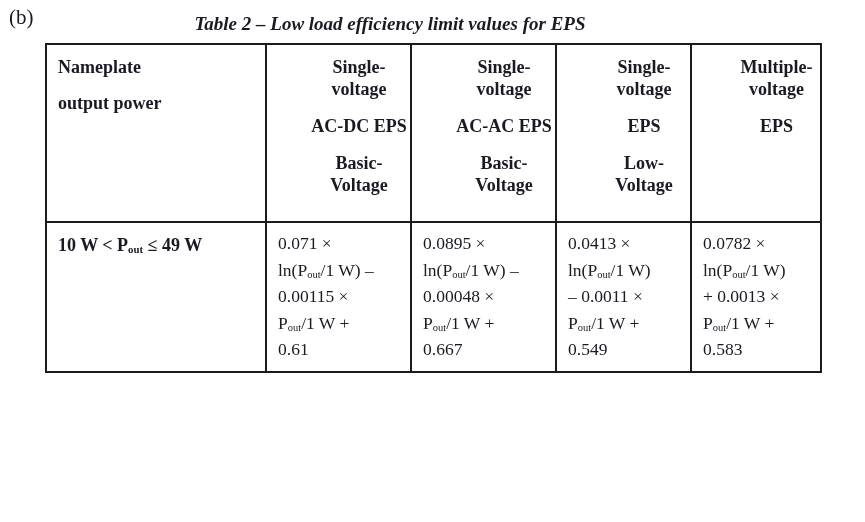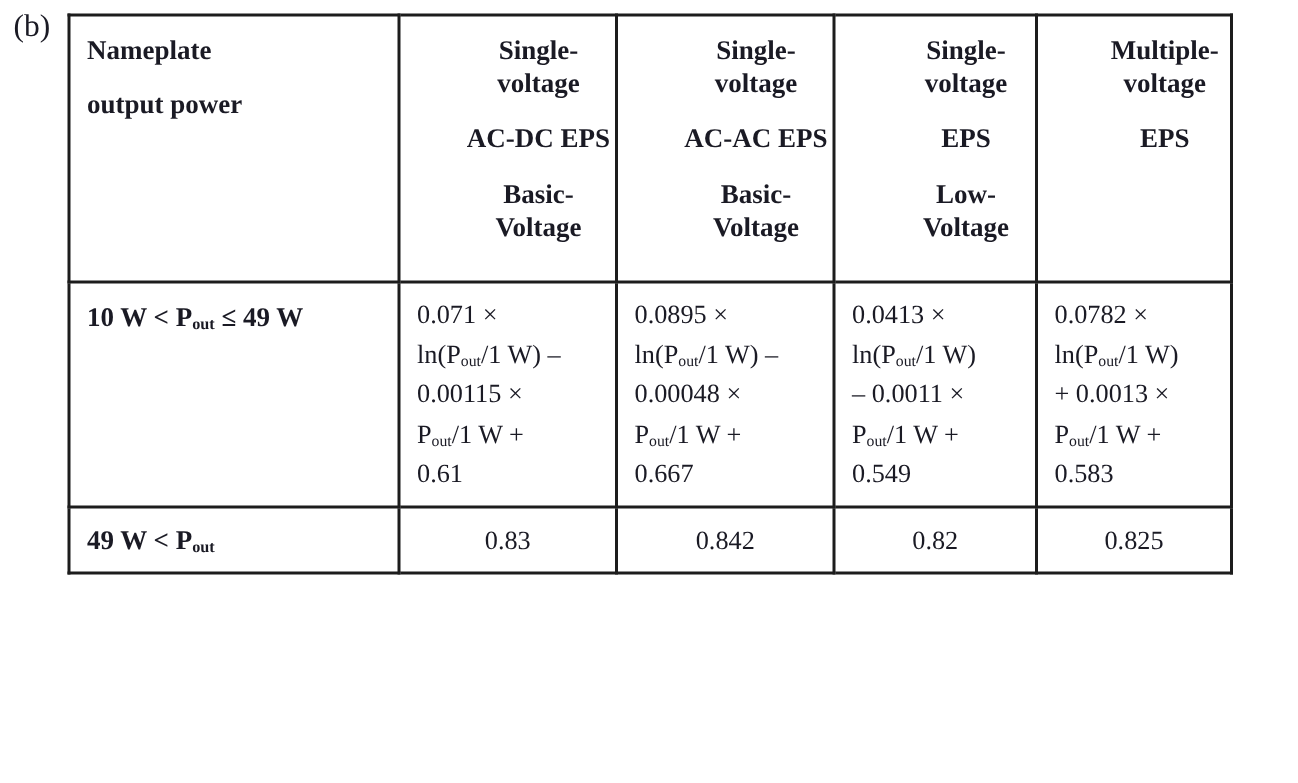--- a/index.html
+++ b/index.html
@@ -86,20 +86,21 @@
 </style>
 </head>
 <body>
 
 <div class="page">
 
   <div class="para">
     <span class="para-label">(b)</span>
   </div>
 
+  <div class="caption">Table 2 – Low load efficiency limit values for EPS</div>
 
   <table class="limits">
     <colgroup>
       <col class="c0">
         <col class="c1">
         <col class="c2">
         <col class="c3">
         <col class="c4">
     </colgroup>
     <tbody>
@@ -135,23 +136,16 @@
         <div class="hgroup">EPS</div>
       </th>
     </tr>
     <tr class="r1">
       <td class="rowlabel"><span>10 W &lt; P</span><sub>out</sub><span> ≤ 49 W</span></td>
       <td><span>0.071 ×</span><br><span>ln(P</span><sub>out</sub><span>/1 W) –</span><br><span>0.00115 ×</span><br><span>P</span><sub>out</sub><span>/1 W +</span><br><span>0.61</span></td>
       <td><span>0.0895 ×</span><br><span>ln(P</span><sub>out</sub><span>/1 W) –</span><br><span>0.00048 ×</span><br><span>P</span><sub>out</sub><span>/1 W +</span><br><span>0.667</span></td>
       <td><span>0.0413 ×</span><br><span>ln(P</span><sub>out</sub><span>/1 W)</span><br><span>– 0.0011 ×</span><br><span>P</span><sub>out</sub><span>/1 W +</span><br><span>0.549</span></td>
       <td><span>0.0782 ×</span><br><span>ln(P</span><sub>out</sub><span>/1 W)</span><br><span>+ 0.0013 ×</span><br><span>P</span><sub>out</sub><span>/1 W +</span><br><span>0.583</span></td>
     </tr>
-    <tr class="r2">
-      <td class="rowlabel"><span>49 W &lt; P</span><sub>out</sub></td>
-      <td>0.83</td>
-      <td>0.842</td>
-      <td>0.82</td>
-      <td>0.825</td>
-    </tr>
   </tbody>
     </table>
 
 </div>
 
 </body></html>

